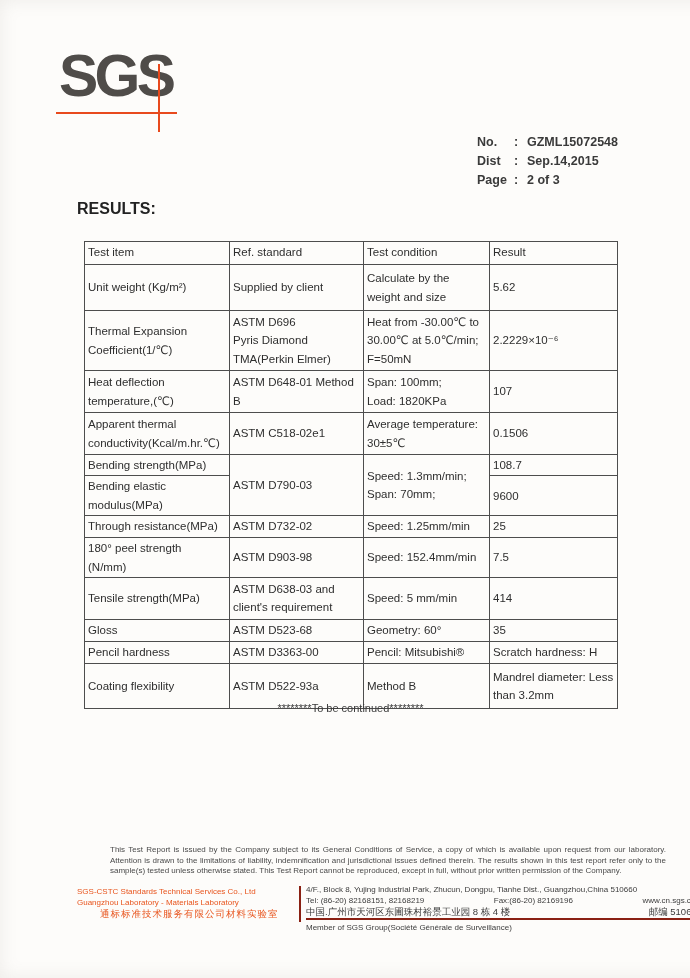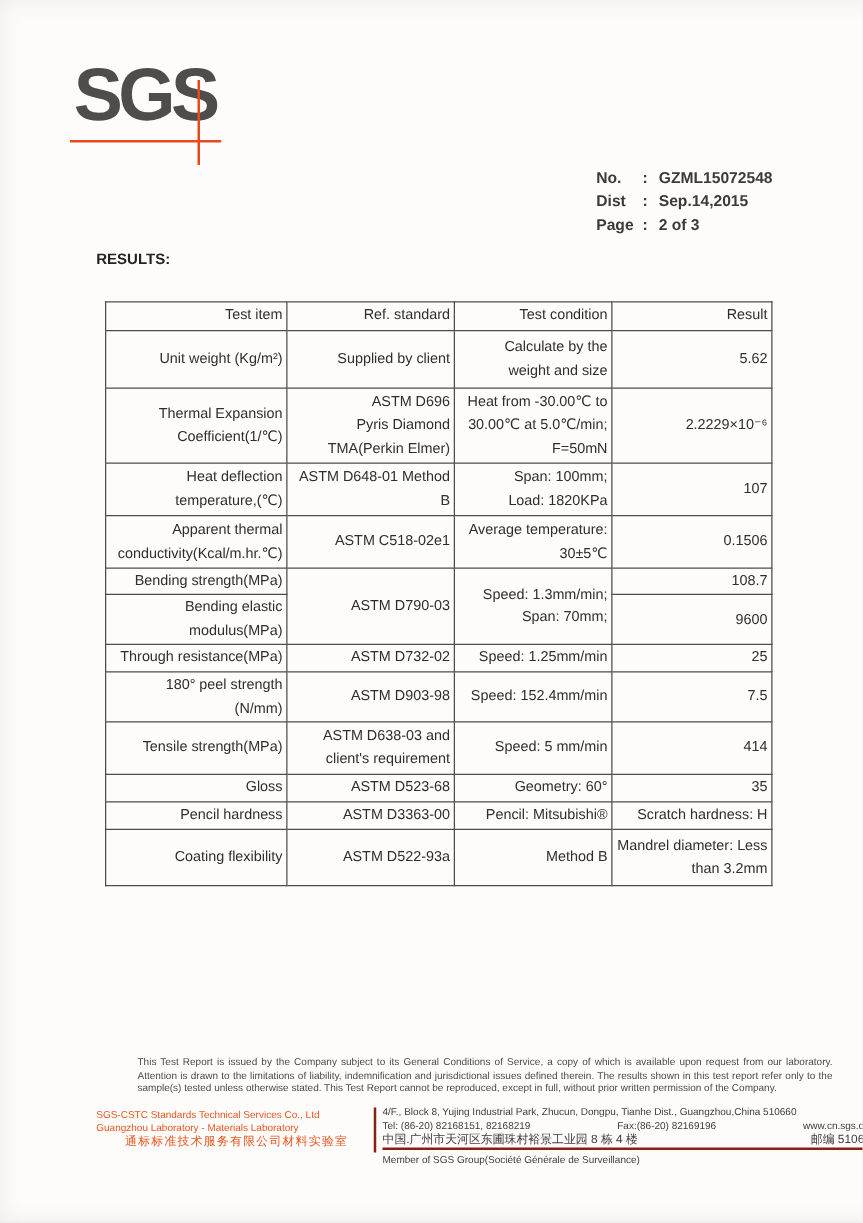--- a/index.html
+++ b/index.html
@@ -28,31 +28,31 @@
   .title{
     position:absolute;left:0;top:106px;width:690px;
     text-align:center;font-size:17px;font-weight:bold;
     letter-spacing:2px;word-spacing:7px;color:#111;
   }
   .meta{position:absolute;left:477px;top:133px;font-size:12.5px;font-weight:bold;color:#3a3a3a;}
   .meta-row{display:flex;line-height:19px;}
   .ml{width:37px;}
   .mc{width:13px;}
   
-  .results-heading{position:absolute;left:77px;top:200px;font-size:12px;font-weight:bold;color:#222;}
+  .results-heading{position:absolute;left:77px;top:200px;font-size:16px;font-weight:bold;color:#222;}
   .specimen{position:absolute;left:84px;top:222px;font-size:11.5px;color:#3a3a3a;}
   
   table.results{
     position:absolute;left:84px;top:241px;
     border-collapse:collapse;table-layout:fixed;width:533px;
     font-size:11.5px;color:#2e2e2e;
   }
   table.results th,table.results td{
     border:1px solid #4d4d4d;
-    text-align:right;vertical-align:middle;
+    text-align:left;vertical-align:middle;
     padding:1px 3px;
     white-space:pre-line;
     line-height:1.6;
     font-weight:normal;
   }
   table.results th{height:20px;line-height:1.2;}
   
   .continued{position:absolute;left:84px;top:702px;width:533px;text-align:center;font-size:11px;color:#3a3a3a;}
   
   .legal{
@@ -197,20 +197,21 @@
     <tr style="height:45px">
       <td>Coating flexibility</td>
       <td>ASTM D522-93a</td>
       <td>Method B</td>
       <td>Mandrel diameter: Less
 than 3.2mm</td>
     </tr>
   </tbody>
     </table>
 
+  <div class="continued">********To be continued********</div>
 
   <div class="legal">This Test Report is issued by the Company subject to its General Conditions of Service, a copy of which is available upon request from our laboratory. Attention is drawn to the limitations of liability, indemnification and jurisdictional issues defined therein. The results shown in this test report refer only to the sample(s) tested unless otherwise stated. This Test Report cannot be reproduced, except in full, without prior written permission of the Company.</div>
 
   <div class="footer">
     <div class="f-left" style="color: rgb(232, 85, 30);">
       <div>SGS-CSTC Standards Technical Services Co., Ltd</div>
       <div>Guangzhou Laboratory - Materials Laboratory</div>
       <div class="cn">通标标准技术服务有限公司材料实验室</div>
     </div>
     <div class="f-divider" style="background: rgb(138, 32, 19);"></div>

